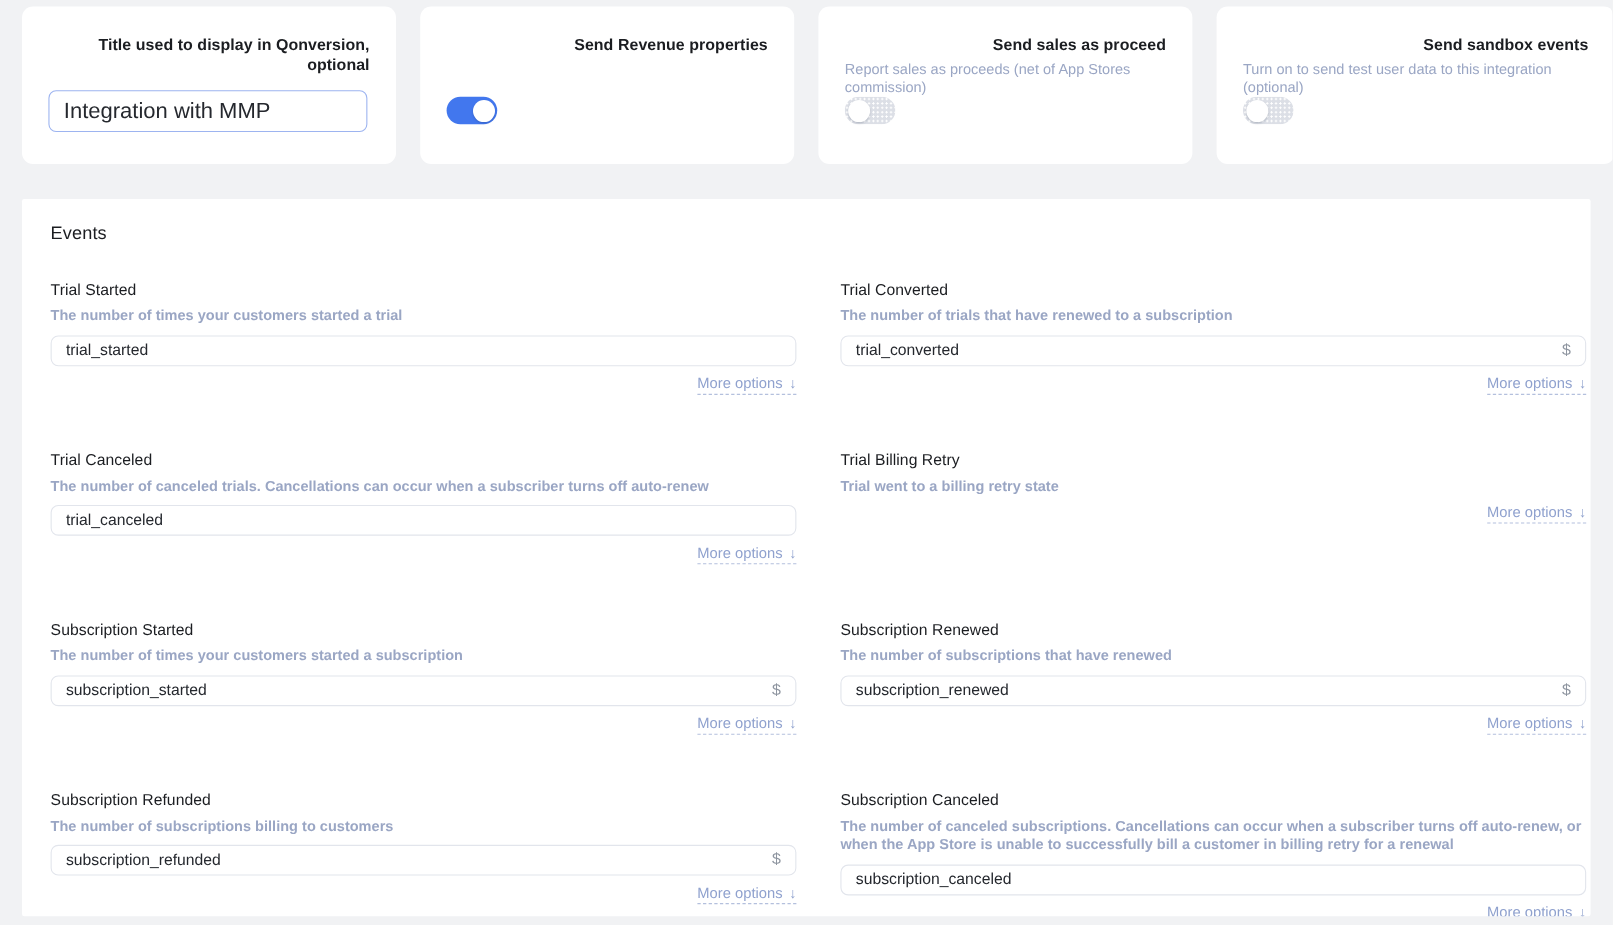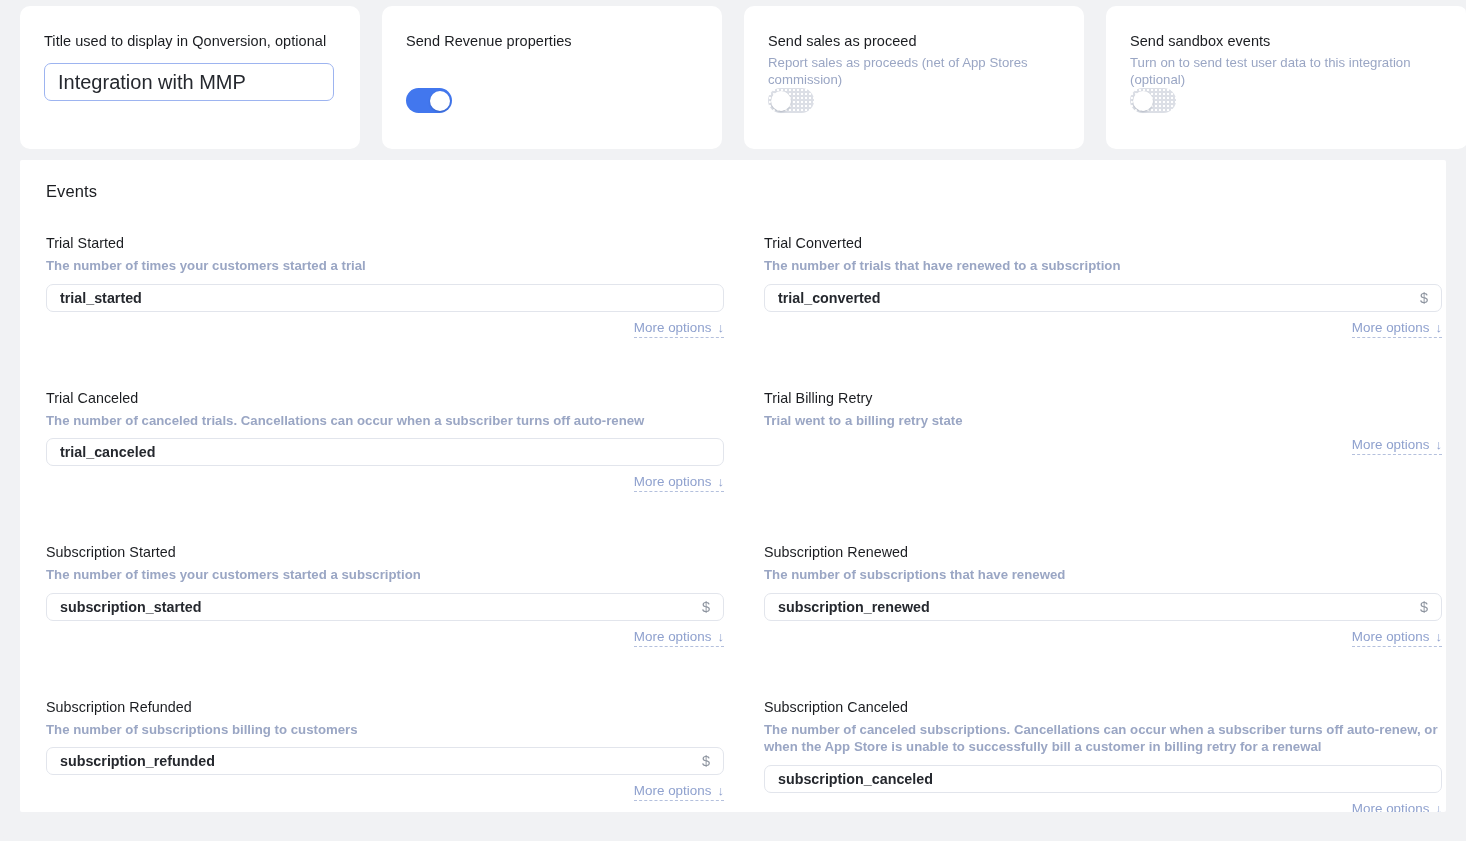--- a/index.html
+++ b/index.html
@@ -43,22 +43,23 @@
     height: 143px;
     padding: 26px 24px 0 24px;
     position: relative;
     flex: 0 0 auto;
   }
   .setting-card.wide { width: 362px; }
   .setting-title {
     font-size: 14.5px;
     color: #1b1d21;
     line-height: 19px;
-    font-weight: 400;
+    font-weight: 700;
     letter-spacing: 0.05px;
+    text-align: right;
   }
   .setting-desc {
     font-size: 13.2px;
     color: #9aa6c4;
     line-height: 17px;
     margin-top: 3px;
     letter-spacing: 0.02px;
     max-width: 300px;
   }
 
@@ -102,21 +103,21 @@
     background: #ffffff;
     box-shadow: 0 1px 2px rgba(20,30,60,.22);
   }
   .toggle.on  .knob { right: 2.5px; }
   .toggle.off .knob { left: 2.5px; }
 
   
   .events-card {
     position: absolute;
     left: 20px;
-    top: 160px;
+    top: 181px;
     width: 1426px;
     height: 652px;
     background: #ffffff;
     border-radius: 2px;
     padding: 22px 26px 0 26px;
     overflow: hidden;
   }
   .events-heading {
     font-size: 16.5px;
     color: #1b1d21;
@@ -158,21 +159,20 @@
     width: 100%;
     height: 28px;
     border: 1px solid #e2e5ec;
     border-radius: 7px;
     background: #fff;
     font-size: 14.3px;
     color: #25282e;
     padding: 0 34px 0 13px;
     outline: none;
     font-family: inherit;
-    font-weight: bold;
   }
   .currency {
     position: absolute;
     right: 14px;
     top: 50%;
     transform: translateY(-50%);
     font-size: 14.5px;
     color: #8d949f;
     pointer-events: none;
     line-height: 1;

